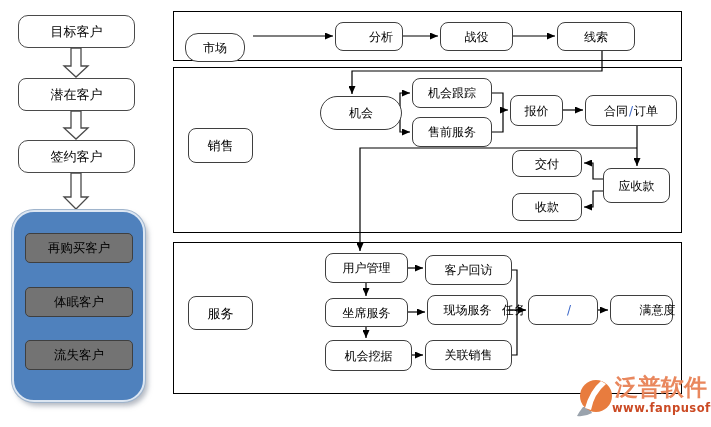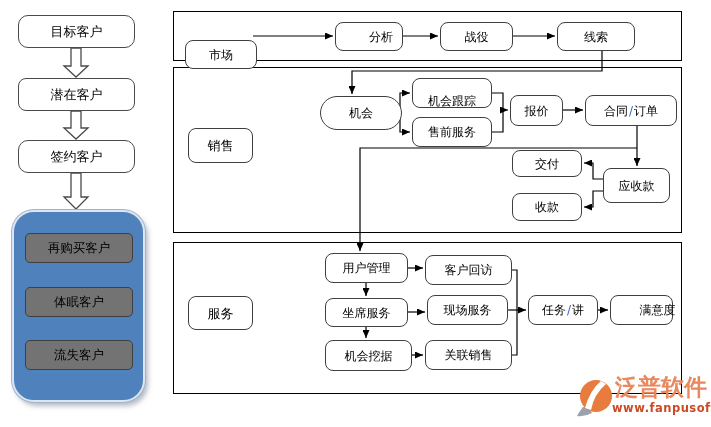--- a/index.html
+++ b/index.html
@@ -124,40 +124,40 @@
   <div class="retbox" style="top:233px;">
       <span>再购买客户</span>
     </div>
   <div class="retbox" style="top:287px;">
       <span>体眠客户</span>
     </div>
   <div class="retbox" style="top:340px;">
       <span>流失客户</span>
     </div>
 
-  <div class="rbox" style="left:185px;top:40px;width:72px;height:29px;">
+  <div class="rbox" style="left:185px;top:33px;width:60px;height:29px;border-radius:13px;">
       <span>市场</span>
     </div>
   <div class="rbox" style="left:335px;top:22px;width:68px;height:29px;padding-left:24px;">
       <span>分析</span>
     </div>
   <div class="rbox" style="left:440px;top:22px;width:73px;height:29px;">
       <span>战役</span>
     </div>
   <div class="rbox" style="left:557px;top:22px;width:78px;height:29px;">
       <span>线索</span>
     </div>
 
   <div class="rbox" style="left:188px;top:128px;width:65px;height:35px;font-size:13px;">
       <span>销售</span>
     </div>
   <div class="rbox" style="left:320px;top:96px;width:82px;height:34px;border-radius:17px;">
       <span>机会</span>
     </div>
-  <div class="rbox" style="left:412px;top:78px;width:80px;height:30px;align-items:flex-end;">
+  <div class="rbox" style="left:412px;top:78px;width:80px;height:30px;">
       <span>机会跟踪</span>
     </div>
   <div class="rbox" style="left:412px;top:117px;width:80px;height:30px;">
       <span>售前服务</span>
     </div>
   <div class="rbox" style="left:510px;top:95px;width:53px;height:31px;">
       <span>报价</span>
     </div>
   <div class="rbox" style="left:585px;top:95px;width:92px;height:31px;">
       <span>合同</span>
@@ -188,21 +188,21 @@
     </div>
   <div class="rbox" style="left:427px;top:295px;width:81px;height:30px;">
       <span>现场服务</span>
     </div>
   <div class="rbox" style="left:325px;top:340px;width:87px;height:31px;">
       <span>机会挖据</span>
     </div>
   <div class="rbox" style="left:425px;top:340px;width:87px;height:30px;">
       <span>关联销售</span>
     </div>
-  <div class="rbox" style="left:528px;top:295px;width:70px;height:30px;">
+  <div class="rbox" style="left:528px;top:295px;width:70px;height:30px;gap:40px;">
       <span>任务</span>
       <span class="slash">/</span>
       <span>讲</span>
     </div>
   <div class="rbox" style="left:610px;top:295px;width:63px;height:30px;padding-left:32px;">
       <span>满意度</span>
     </div>
 
   <div id="logo">
     <svg id="logo-icon" width="38" height="42" viewBox="0 0 38 42">

